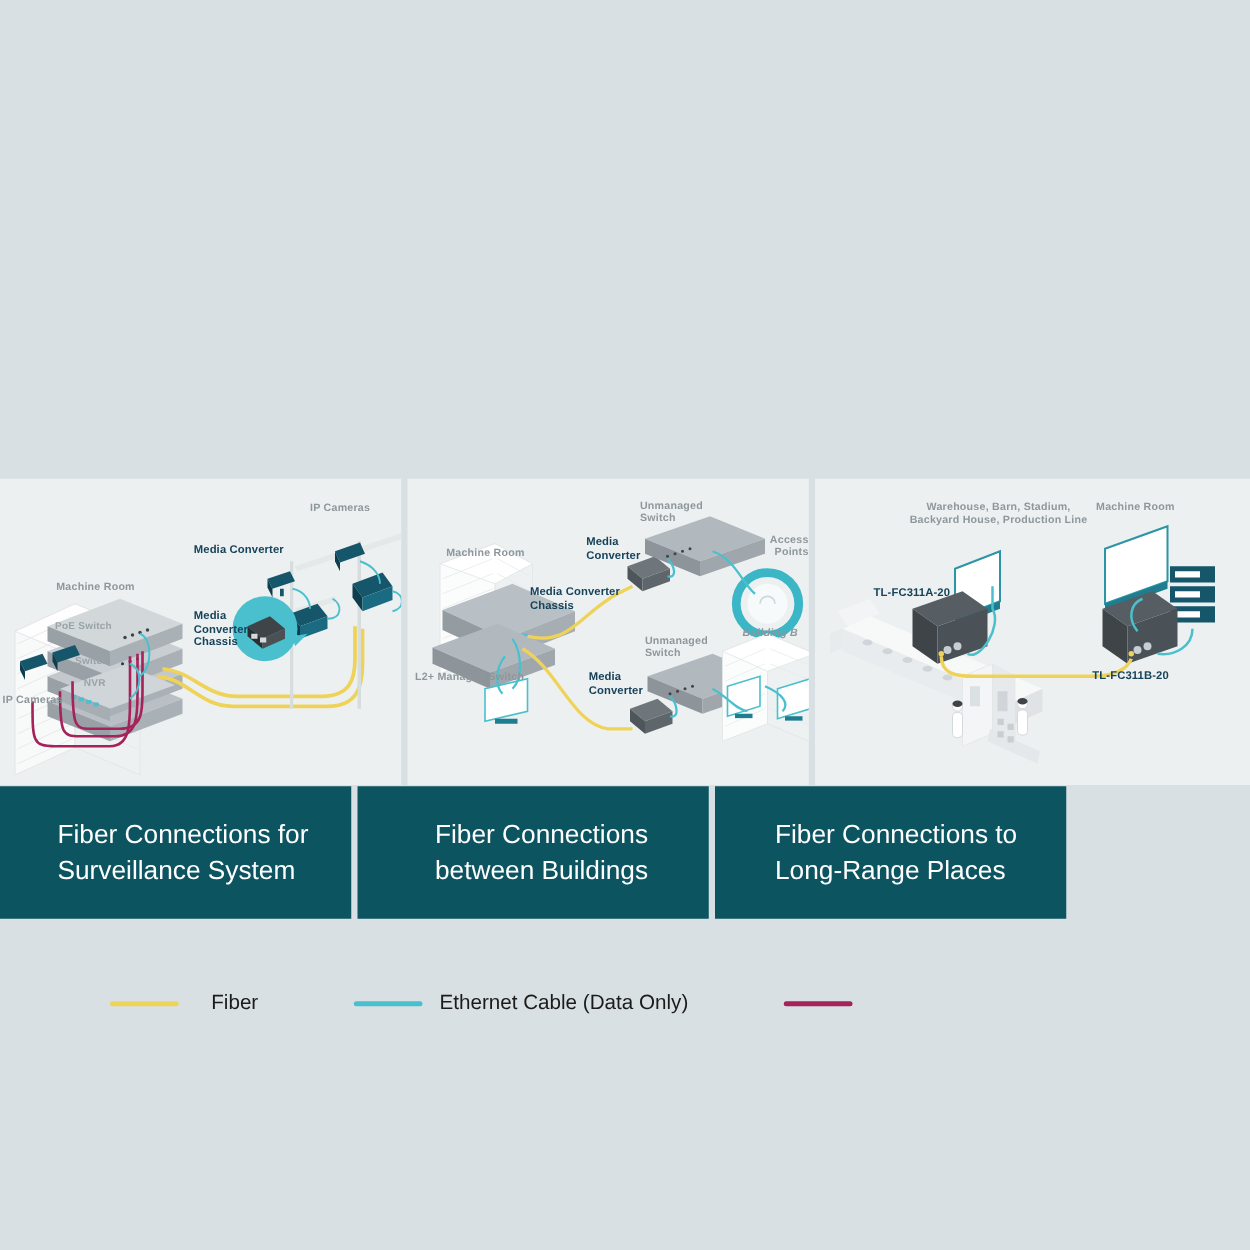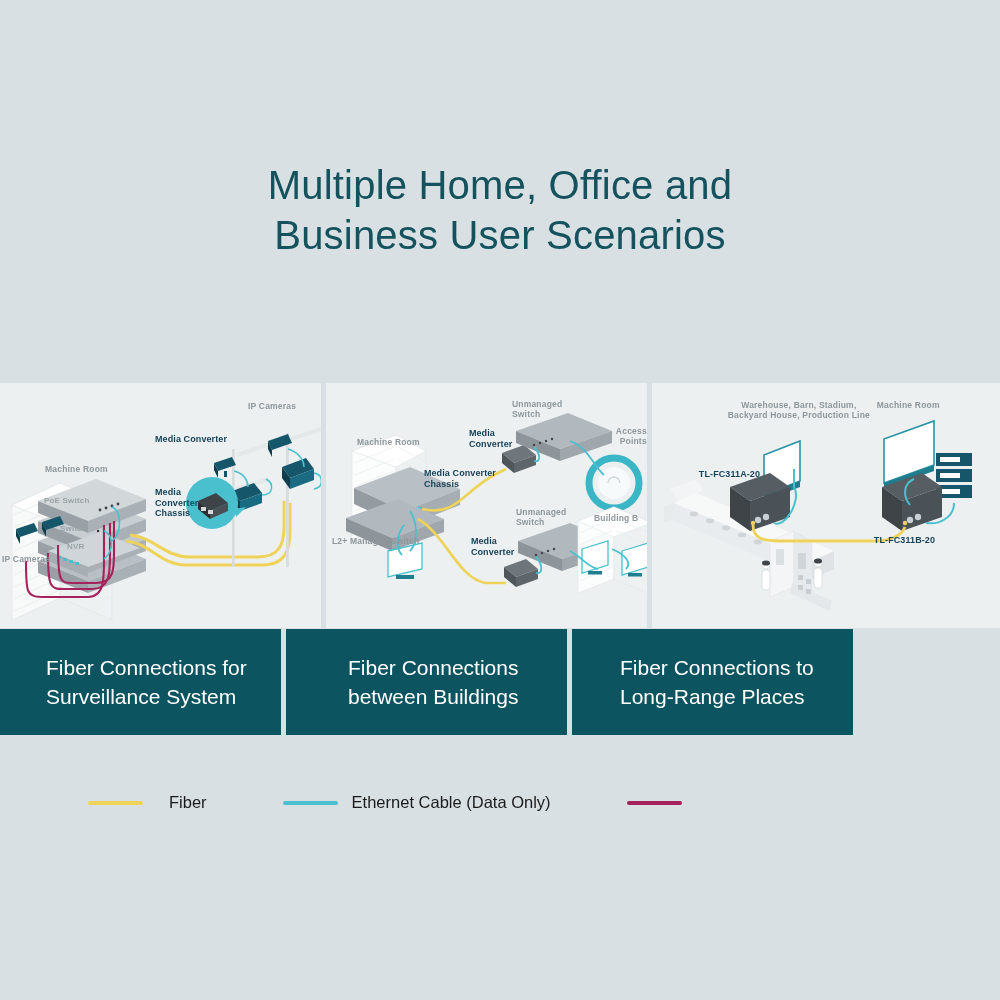--- a/index.html
+++ b/index.html
@@ -81,24 +81,20 @@
   .lbl-gray  { color:#8e979b; font-size:8.5px; font-weight:700; letter-spacing:0.2px; }
   .lbl-gray2 { color:#9aa3a7; font-size:8px;  font-weight:700; letter-spacing:0.2px; }
   .lbl-navy  { color:#17435a; font-size:9px;  font-weight:700; letter-spacing:0.1px; }
   svg { display:block; overflow:visible; }
 </style>
 </head>
 <body>
 
 <div class="page">
 
-  <div class="title-block">
-    <div class="title-line">Multiple Home, Office and</div>
-    <div class="title-line">Business User Scenarios</div>
-  </div>
 
   <div class="panels">
 
     <div class="panel p1">
       <svg width="330" height="245" viewBox="0 0 330 245">
         <defs>
           <linearGradient id="bldg1" x1="0" y1="0" x2="1" y2="1">
             <stop offset="0%" stop-color="#ffffff"></stop>
               <stop offset="100%" stop-color="#e4e8e9"></stop>
           </linearGradient>
@@ -383,21 +379,21 @@
 Chassis</div>
       <div class="lbl lbl-navy" style="left:143px; top:45px;">Media
 Converter</div>
       <div class="lbl lbl-navy" style="left:145px; top:153px;">Media
 Converter</div>
       <div class="lbl lbl-gray" style="left:186px; top:16px;">Unmanaged
 Switch</div>
       <div class="lbl lbl-gray" style="left:190px; top:124px;">Unmanaged
 Switch</div>
       <div class="lbl lbl-gray" style="left:261px; top:43px;text-align:right;">Access Points</div>
-      <div class="lbl lbl-gray" style="left:268px; top:130px;">Building B</div>
+      <div class="lbl lbl-gray" style="left:268px; top:118px;font-style:italic;">Building B</div>
     </div>
 
     <div class="panel p3">
       <svg width="330" height="245" viewBox="0 0 330 245">
 
         <g>
           <polygon points="12,124 30,116 30,132 12,140" fill="#e8ebec"></polygon>
           <polygon points="18,106 44,96 52,108 26,118" fill="#f2f4f5"></polygon>
           <polygon points="22,120 160,178 160,196 22,138" fill="#e9ecee"></polygon>
           <polygon points="22,120 44,110 182,168 160,178" fill="#f7f9f9"></polygon>

